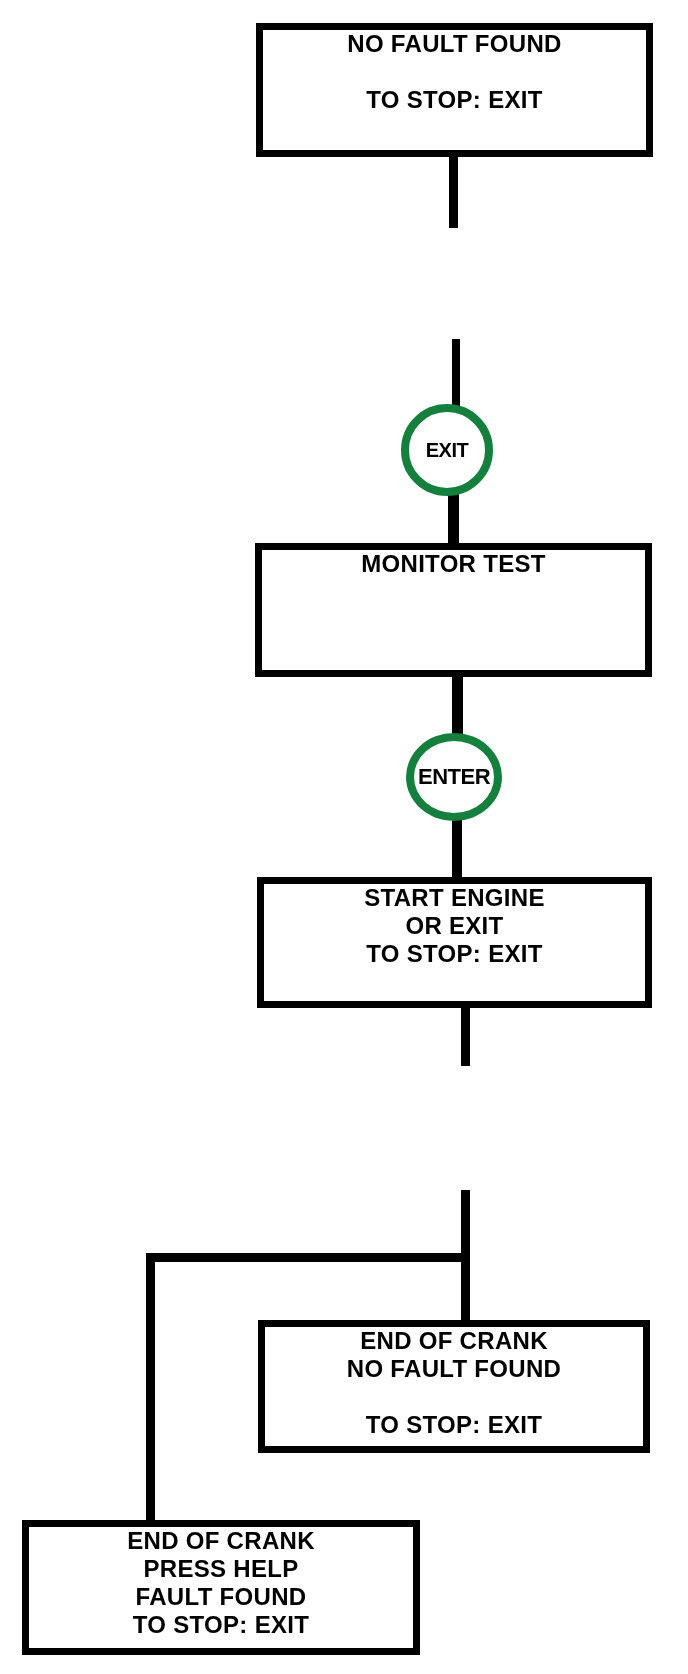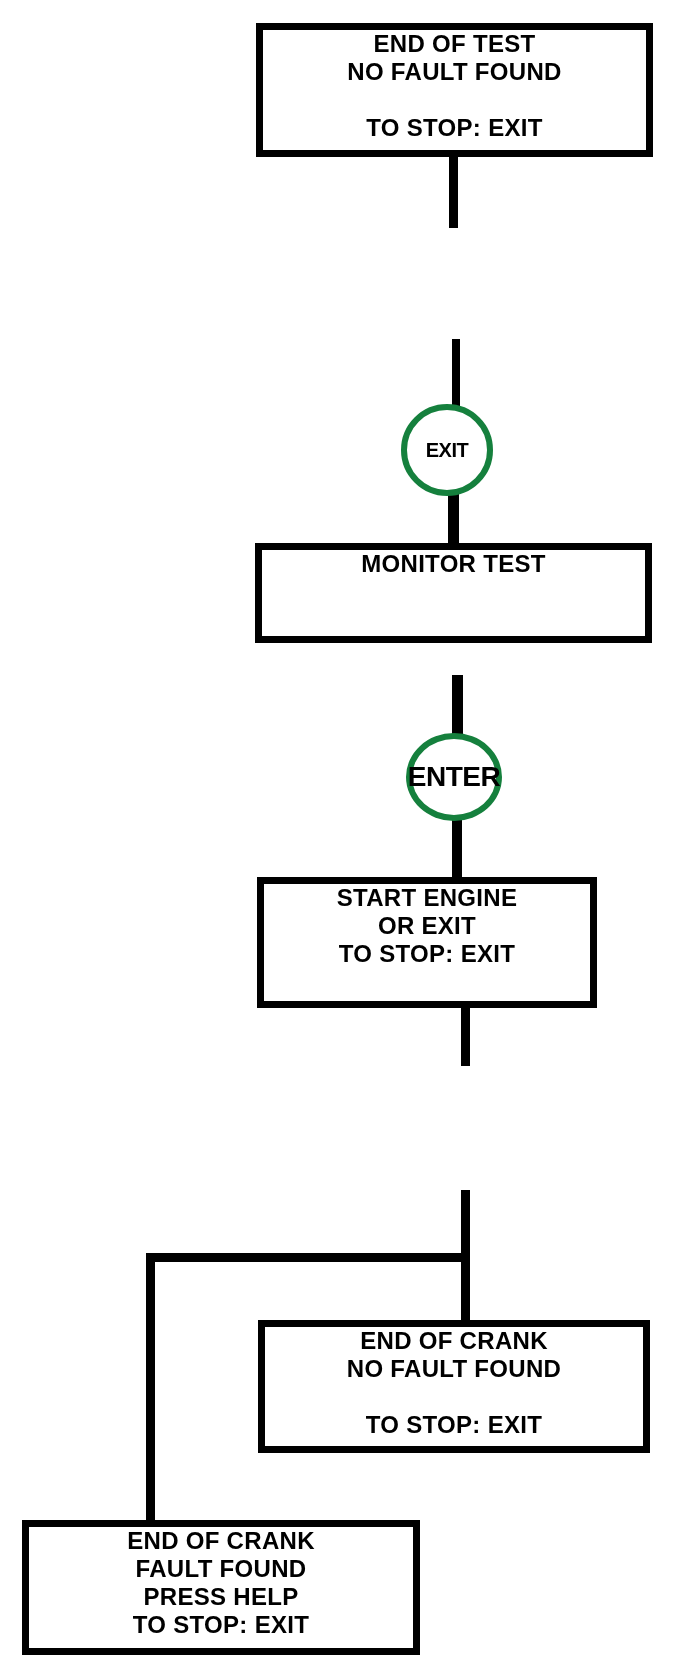--- a/index.html
+++ b/index.html
@@ -28,75 +28,74 @@
     display: block;
     height: 28px;
     line-height: 28px;
     font-size: 24px;
     letter-spacing: 0.3px;
     white-space: pre;
   }
   .key-circle {
     position: absolute;
     box-sizing: border-box;
-    border: 6px solid #15803d;
+    border: 8px solid #15803d;
     border-radius: 50%;
     background: #ffffff;
     display: flex;
     align-items: center;
     justify-content: center;
     z-index: 2;
   }
   .key-label {
-    font-size: 28px;
+    font-size: 22px;
     letter-spacing: -0.5px;
     line-height: 1;
   }
   .connector {
     position: absolute;
     background: #000000;
   }
 </style>
 </head>
 <body>
 
 <div class="canvas">
 
   <div class="node-box" style="left:256px; top:23px; width:397px; height:134px;">
-    <span class="box-line">END OF TEST</span>
     <span class="box-line">NO FAULT FOUND</span>
     <span class="box-line"> </span>
     <span class="box-line">TO STOP: EXIT</span>
   </div>
 
   <div class="connector" style="left:449px; top:155px; width:9px; height:73px;"></div>
 
   <div class="connector" style="left:452px; top:339px; width:8px; height:72px;"></div>
 
   <div class="key-circle" style="left:401px; top:404px; width:92px; height:92px;">
     <span class="key-label" style="font-size:20px;">EXIT</span>
   </div>
 
   <div class="connector" style="left:448px; top:492px; width:11px; height:55px;"></div>
 
-  <div class="node-box" style="left:255px; top:543px; width:397px; height:100px;">
+  <div class="node-box" style="left:255px; top:543px; width:397px; height:134px;">
     <span class="box-line">MONITOR TEST</span>
     <span class="box-line"> </span>
     <span class="box-line"> </span>
   </div>
 
   <div class="connector" style="left:452px; top:675px; width:11px; height:60px;"></div>
 
   <div class="key-circle" style="left:406px; top:733px; width:96px; height:88px;">
     <span class="key-label">ENTER</span>
   </div>
 
   <div class="connector" style="left:452px; top:817px; width:10px; height:62px;"></div>
 
-  <div class="node-box" style="left:257px; top:877px; width:340px; height:131px;">
+  <div class="node-box" style="left:257px; top:877px; width:395px; height:131px;">
     <span class="box-line">START ENGINE</span>
     <span class="box-line">OR EXIT</span>
     <span class="box-line">TO STOP: EXIT</span>
   </div>
 
   <div class="connector" style="left:461px; top:1006px; width:9px; height:60px;"></div>
 
   <div class="connector" style="left:461px; top:1190px; width:9px; height:132px;"></div>
 
   <div class="connector" style="left:146px; top:1253px; width:324px; height:9px;"></div>
@@ -105,18 +104,18 @@
 
   <div class="node-box" style="left:258px; top:1320px; width:392px; height:133px;">
     <span class="box-line">END OF CRANK</span>
     <span class="box-line">NO FAULT FOUND</span>
     <span class="box-line"> </span>
     <span class="box-line">TO STOP: EXIT</span>
   </div>
 
   <div class="node-box" style="left:22px; top:1520px; width:398px; height:135px;">
     <span class="box-line">END OF CRANK</span>
+    <span class="box-line">PRESS HELP</span>
     <span class="box-line">FAULT FOUND</span>
-    <span class="box-line">PRESS HELP</span>
     <span class="box-line">TO STOP: EXIT</span>
   </div>
 
 </div>
 
 </body></html>

